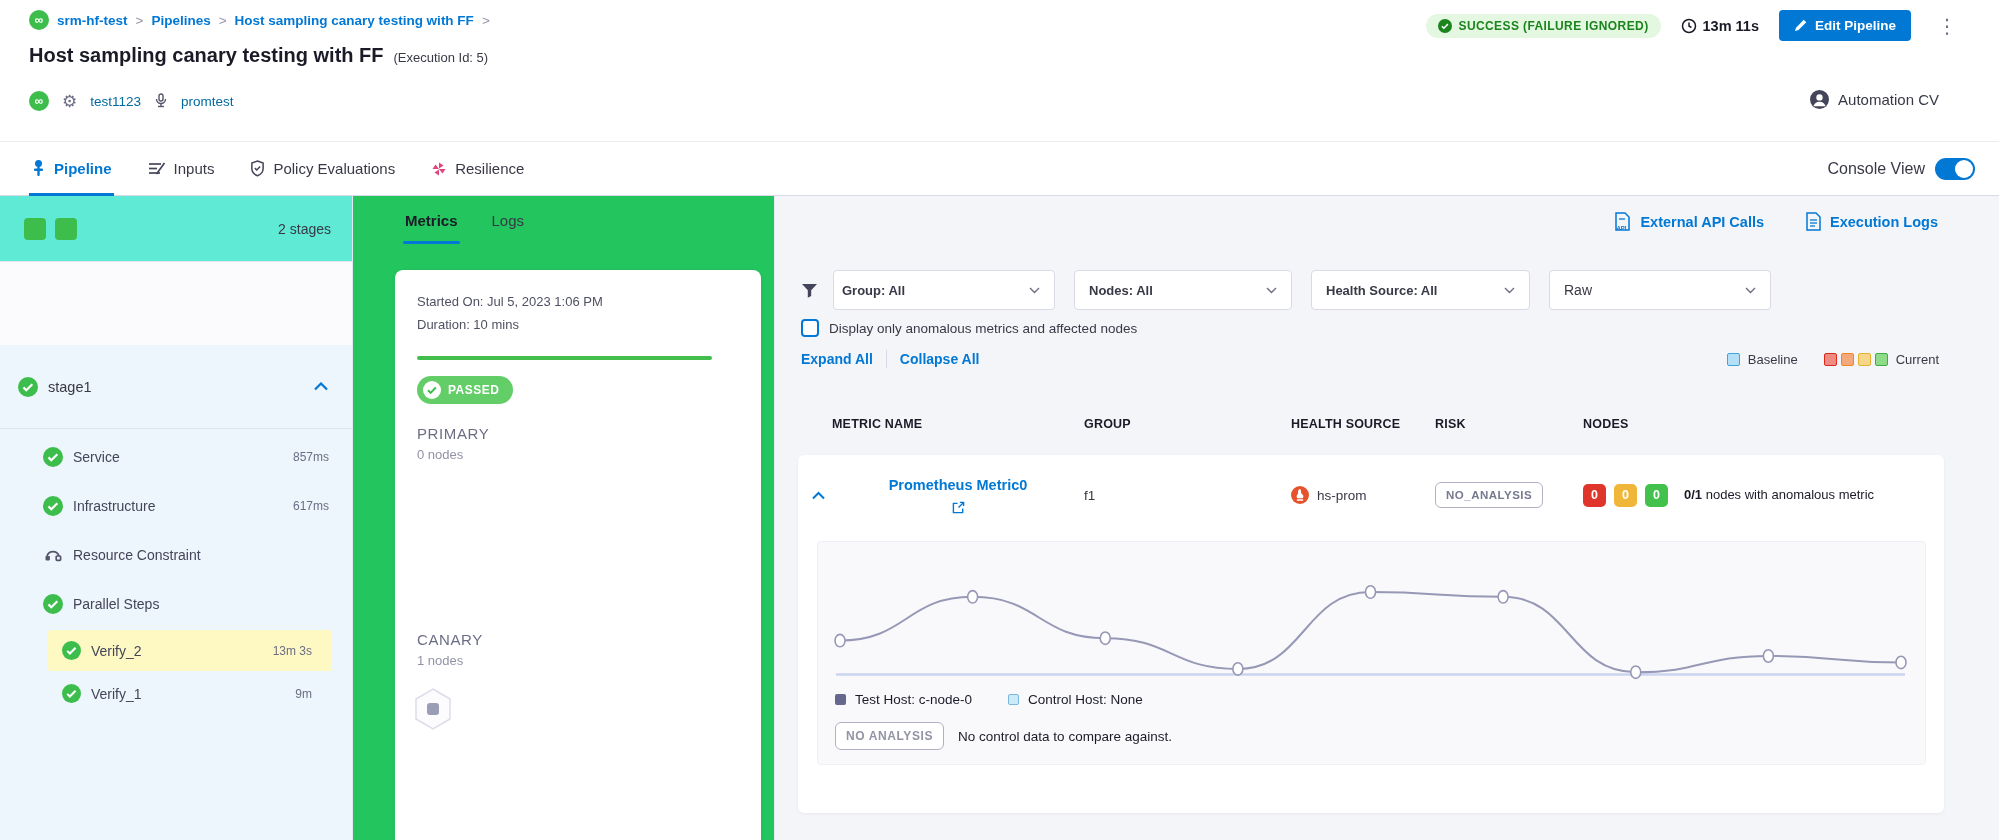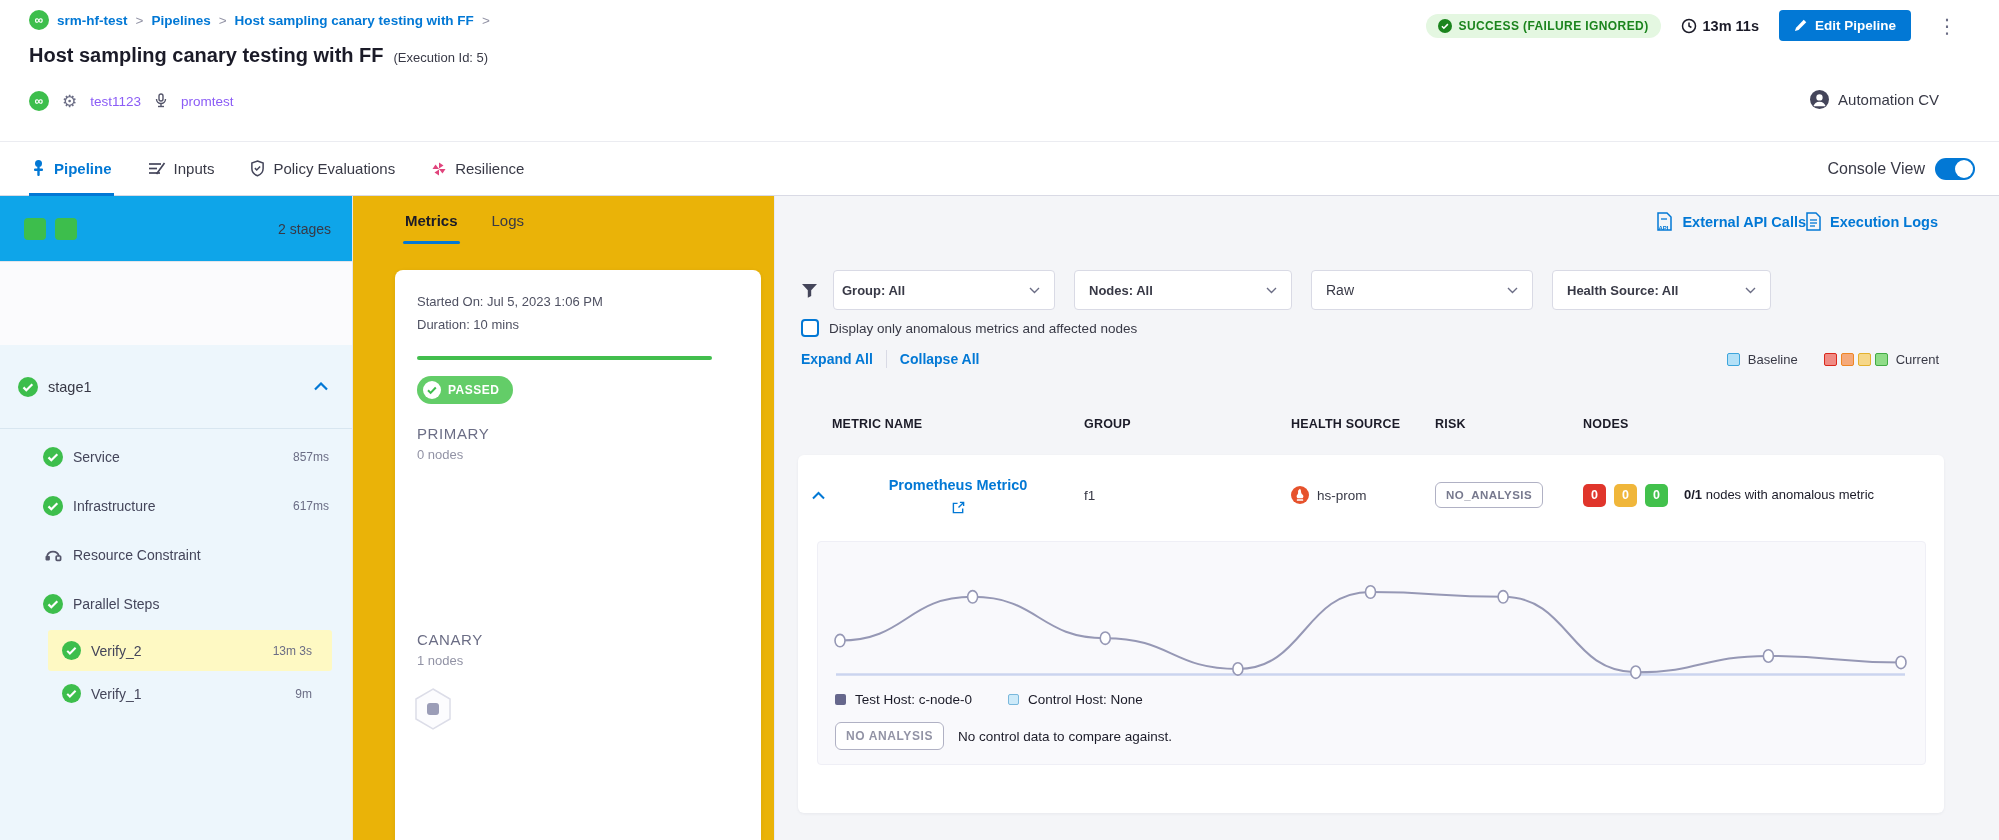--- a/index.html
+++ b/index.html
@@ -16,81 +16,81 @@
   .status-pill { display:flex; align-items:center; gap:7px; background:#E4F7E1; color:#1B841D;
     font-size:12px; font-weight:700; letter-spacing:.4px; padding:5px 12px; border-radius:12px; }
   .elapsed { display:flex; align-items:center; gap:6px; font-size:14.5px; font-weight:700; color:#1B1B28; }
   .btn-primary { display:flex; align-items:center; gap:8px; background:#0278D5; color:#fff;
     font-size:13.5px; font-weight:700; padding:8px 15px; border-radius:4px; cursor:pointer; border:none; }
   .kebab { font-size:20px; color:#6B6D85; cursor:pointer; padding:0 6px; line-height:1; }
   #title-row { position:absolute; top:44px; left:29px; display:flex; align-items:baseline; gap:10px; }
   #page-title { font-size:20px; font-weight:700; color:#1B1B28; }
   #execution-id { font-size:13px; color:#383946; }
   #tags-row { position:absolute; top:90px; left:29px; display:flex; align-items:center; gap:13px; height:22px; }
-  #tags-row .tag-label { font-size:13.5px; color:#8b5cf6; }
+  #tags-row .tag-label { font-size:13.5px; color:#0369a1; }
   #user-chip { position:absolute; top:90px; right:60px; display:flex; align-items:center; gap:9px;
     font-size:15px; color:#383946; }
 
   
   #tabbar { position:absolute; top:141px; left:0; width:1999px; height:55px; background:#fff;
     border-top:1px solid #EBECF1; border-bottom:1px solid #D9DAE5; display:flex; align-items:center; }
   .main-tab { display:flex; align-items:center; gap:8px; font-size:15px; color:#383946;
     padding:0 2px; height:100%; cursor:pointer; position:relative; }
   .main-tab:first-child { margin-left:29px; }
   .main-tab + .main-tab { margin-left:32px; }
   .main-tab.active { color:#0278D5; font-weight:700; }
   .main-tab.active::after { content:""; position:absolute; left:0; right:0; bottom:-1px; height:3px; background:#0278D5; }
   #console-view { position:absolute; right:24px; display:flex; align-items:center; gap:10px; font-size:16px; color:#383946; }
   .toggle { width:40px; height:22px; border-radius:11px; background:#0278D5; position:relative; cursor:pointer; }
   .toggle .knob { position:absolute; top:2px; right:2px; width:18px; height:18px; border-radius:50%; background:#fff; }
 
   
   #sidebar { position:absolute; top:196px; left:0; width:353px; height:644px; background:#FBFBFD;
     border-right:1px solid #E6E7EE; }
-  #stage-strip { position:absolute; top:0; left:0; right:0; height:66px; background:#0ea5e9;
+  #stage-strip { position:absolute; top:0; left:0; right:0; height:66px; background:#5eead4;
     border-bottom:1px solid #E4E5EC; display:flex; align-items:center; padding:0 21px 0 24px; }
   .stage-sq { width:22px; height:22px; border-radius:4px; background:#3DBE4C; margin-right:9px; }
   #stage-count { margin-left:auto; font-size:14px; color:#383946; }
   .stage-row { display:flex; align-items:center; height:83px; padding:0 24px 0 18px; cursor:pointer; font-size:14.5px; }
   #row-http { position:absolute; top:66px; left:0; right:0; background:#FDFDFE; border-bottom:1px solid #E4E5EC; }
   #stage1-section { position:absolute; top:149px; left:0; right:0; height:569px; background:#EDF6FC; }
   .stage-row .chev { margin-left:auto; }
   .check-icon { width:20px; height:20px; margin-right:10px; flex:0 0 auto; }
   .step-row { display:flex; align-items:center; height:49px; padding:0 23px 0 43px; cursor:pointer; font-size:14px; color:#44455A; }
   .step-row .dur { margin-left:auto; font-size:12px; color:#6B6D85; }
   #stage1-divider { height:1px; background:#D8E6F0; margin:0 0 3px 0; }
   .substep-row { display:flex; align-items:center; height:41px; margin:2px 20px 2px 48px; padding:0 20px 0 14px;
     border-radius:3px; cursor:pointer; font-size:14px; color:#44455A; }
   .substep-row.selected { background:#fef9c3; }
   .substep-row .dur { margin-left:auto; font-size:12px; color:#6B6D85; }
   .substep-row .check-icon { width:19px; height:19px; }
 
   
-  #middle { position:absolute; top:196px; left:353px; width:421px; height:644px; background:#eab308; }
+  #middle { position:absolute; top:196px; left:353px; width:421px; height:644px; background:#22c55e; }
   #summary-tabs { position:absolute; top:10px; left:50px; display:flex; gap:30px; height:38px; }
   .sum-tab { font-size:15px; color:#383946; cursor:pointer; padding:6px 2px; position:relative; }
   .sum-tab.active { font-weight:700; color:#1B1B28; }
   .sum-tab.active::after { content:""; position:absolute; left:0; right:0; bottom:0; height:3px; background:#0278D5; border-radius:2px; }
   #summary-card { position:absolute; top:74px; left:42px; width:366px; height:570px; background:#fff;
     border-radius:8px 8px 0 0; box-shadow:0 1px 4px rgba(40,41,61,.08); }
   #started-on { position:absolute; top:24px; left:22px; font-size:13px; color:#4F5162; }
   #duration-line { position:absolute; top:47px; left:22px; font-size:13px; color:#4F5162; }
   #progress-bar { position:absolute; top:86px; left:22px; width:295px; height:4px; border-radius:2px; background:#42BE4D; }
   #passed-badge { position:absolute; top:106px; left:22px; display:flex; align-items:center; gap:7px;
     background:#63CD68; border-radius:14px; padding:5px 14px 5px 6px; color:#fff; font-size:12px; font-weight:700; letter-spacing:.5px; }
   .group-label { font-size:15px; color:#6B6D85; letter-spacing:.6px; }
   .group-nodes { font-size:13px; color:#9293A5; margin-top:5px; }
   #primary-block { position:absolute; top:155px; left:22px; }
   #canary-block  { position:absolute; top:361px; left:22px; }
   #canary-hex { position:absolute; top:417px; left:18px; }
 
   
   #rightpanel { position:absolute; top:196px; left:774px; width:1225px; height:644px; background:#F4F5F8;
     border-left:1px solid #E9EAF1; }
-  #api-links { position:absolute; top:16px; right:61px; display:flex; align-items:center; }
+  #api-links { position:absolute; top:16px; right:61px; display:flex; align-items:center; gap:42px; }
   .blue-link { display:flex; align-items:center; gap:9px; color:#0278D5; font-size:14.5px; font-weight:700; cursor:pointer; }
   #filters-row { position:absolute; top:74px; left:26px; display:flex; align-items:center; }
   .dropdown { height:40px; background:#fff; border:1px solid #D9DAE5; border-radius:4px;
     display:flex; align-items:center; justify-content:space-between; padding:0 14px; margin-left:19px; cursor:pointer; }
   .dropdown .val { font-size:13px; font-weight:700; color:#383946; }
   .dropdown.plain .val { font-weight:400; font-size:14px; }
   #checkbox-row { position:absolute; top:123px; left:26px; display:flex; align-items:center; gap:10px; cursor:pointer; }
   .checkbox { width:18px; height:18px; border:2px solid #0278D5; border-radius:4px; background:#fff; }
   #checkbox-row .lbl { font-size:13.5px; color:#383946; }
   #links-row { position:absolute; top:152px; left:26px; right:60px; display:flex; align-items:center; height:22px; }
@@ -388,28 +388,28 @@
       <svg width="11" height="7" viewBox="0 0 11 7">
           <path d="M1 1l4.5 4.5L10 1" fill="none" stroke="#6B6D85" stroke-width="1.4"></path>
         </svg>
     </div>
     <div class="dropdown" style="width:218px;">
       <span class="val">Nodes: All</span>
       <svg width="11" height="7" viewBox="0 0 11 7">
           <path d="M1 1l4.5 4.5L10 1" fill="none" stroke="#6B6D85" stroke-width="1.4"></path>
         </svg>
     </div>
+    <div class="dropdown" style="width:219px;">
+      <span class="val">Health Source: All</span>
+      <svg width="11" height="7" viewBox="0 0 11 7">
+          <path d="M1 1l4.5 4.5L10 1" fill="none" stroke="#6B6D85" stroke-width="1.4"></path>
+        </svg>
+    </div>
     <div class="dropdown plain" style="width:222px;">
       <span class="val">Raw</span>
-      <svg width="11" height="7" viewBox="0 0 11 7">
-          <path d="M1 1l4.5 4.5L10 1" fill="none" stroke="#6B6D85" stroke-width="1.4"></path>
-        </svg>
-    </div>
-    <div class="dropdown" style="width:219px;">
-      <span class="val">Health Source: All</span>
       <svg width="11" height="7" viewBox="0 0 11 7">
           <path d="M1 1l4.5 4.5L10 1" fill="none" stroke="#6B6D85" stroke-width="1.4"></path>
         </svg>
     </div>
   </div>
 
   <div id="checkbox-row">
     <div class="checkbox"></div>
     <span class="lbl">Display only anomalous metrics and affected nodes</span>
   </div>

